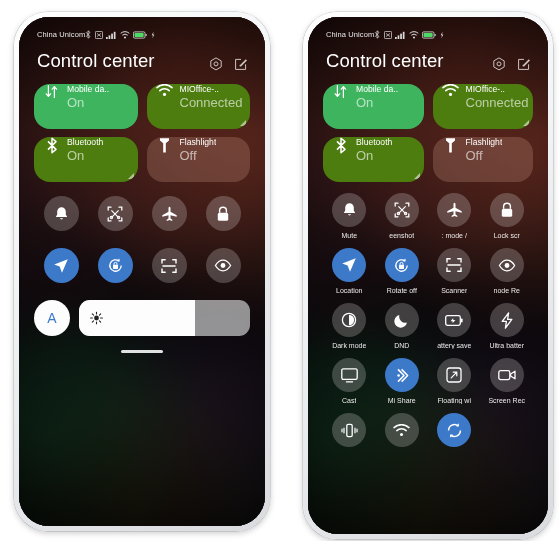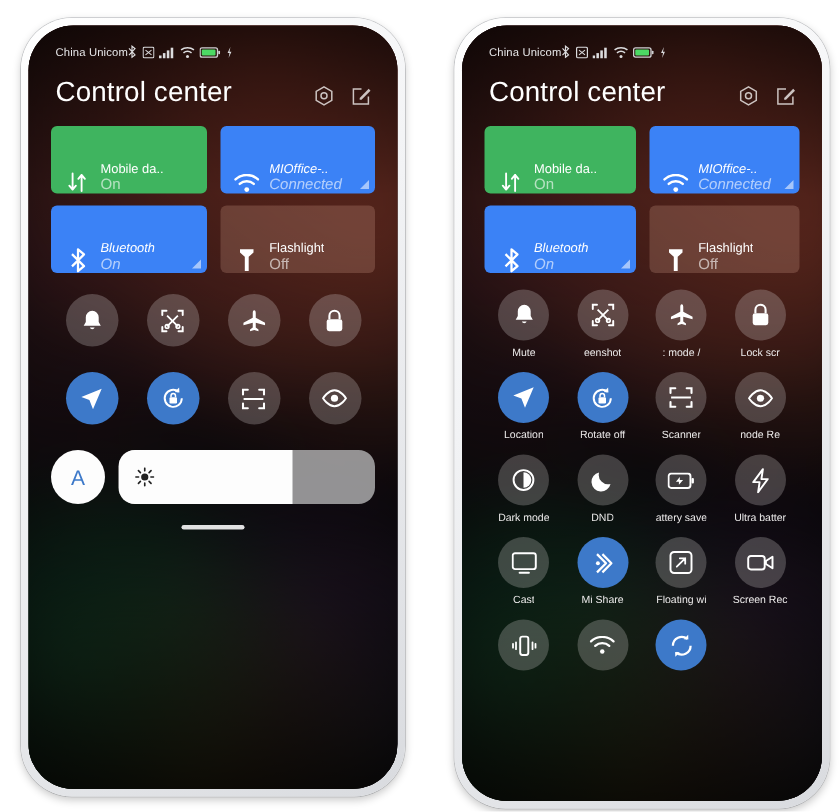--- a/index.html
+++ b/index.html
@@ -66,32 +66,32 @@
     display: flex; align-items: center; justify-content: space-between;
     padding: 11px 17px 0 18px;
   }
   .title { color: #fff; font-size: 18.5px; font-weight: 400; letter-spacing: .1px; }
   .hdr-icons { display: flex; align-items: center; gap: 11px; padding-top: 6px; }
   .hdr-icons svg { display: block; opacity: .92; }
 
   
   .tiles { padding: 12px 15px 0 15px; display: grid; grid-template-columns: 1fr 1fr; gap: 8px 9px; }
   .tile {
-    position: relative; height: 45px; border-radius: 4px;
-    display: flex; align-items: flex-end; padding-left: 9px; gap: 7px;
+    position: relative; height: 45px; border-radius: 16px;
+    display: flex; align-items: flex-start; padding-left: 9px; gap: 7px;
     overflow: hidden;
   }
   .tile.green { background: #3fb45f; }
-  .tile.blue  { background: #3b82f6; font-style: italic; }
+  .tile.blue  { background: #4d7c0f; }
   .tile.dim   { background: rgba(210,160,140,.26); }
   .tile-ic { width: 17px; display: flex; justify-content: center; flex: 0 0 auto; }
   .tile-ic svg { display: block; }
   .tile-tx { display: flex; flex-direction: column; gap: 1px; min-width: 0; }
   .tile-tx .t1 { color: #fff; font-size: 8.6px; white-space: nowrap; overflow: hidden; }
-  .tile-tx .t2 { color: rgba(255,255,255,.62); font-size: 10px; white-space: nowrap; }
+  .tile-tx .t2 { color: rgba(255,255,255,.62); font-size: 13px; white-space: nowrap; }
   .corner {
     position: absolute; right: 4px; bottom: 3.5px;
     width: 0; height: 0; border-style: solid;
     border-width: 0 0 6px 6px;
     border-color: transparent transparent rgba(255,255,255,.55) transparent;
   }
 
   
   .circgrid { padding: 0 15px; display: grid; grid-template-columns: repeat(4,1fr); }
   .cell { display: flex; flex-direction: column; align-items: center; }

